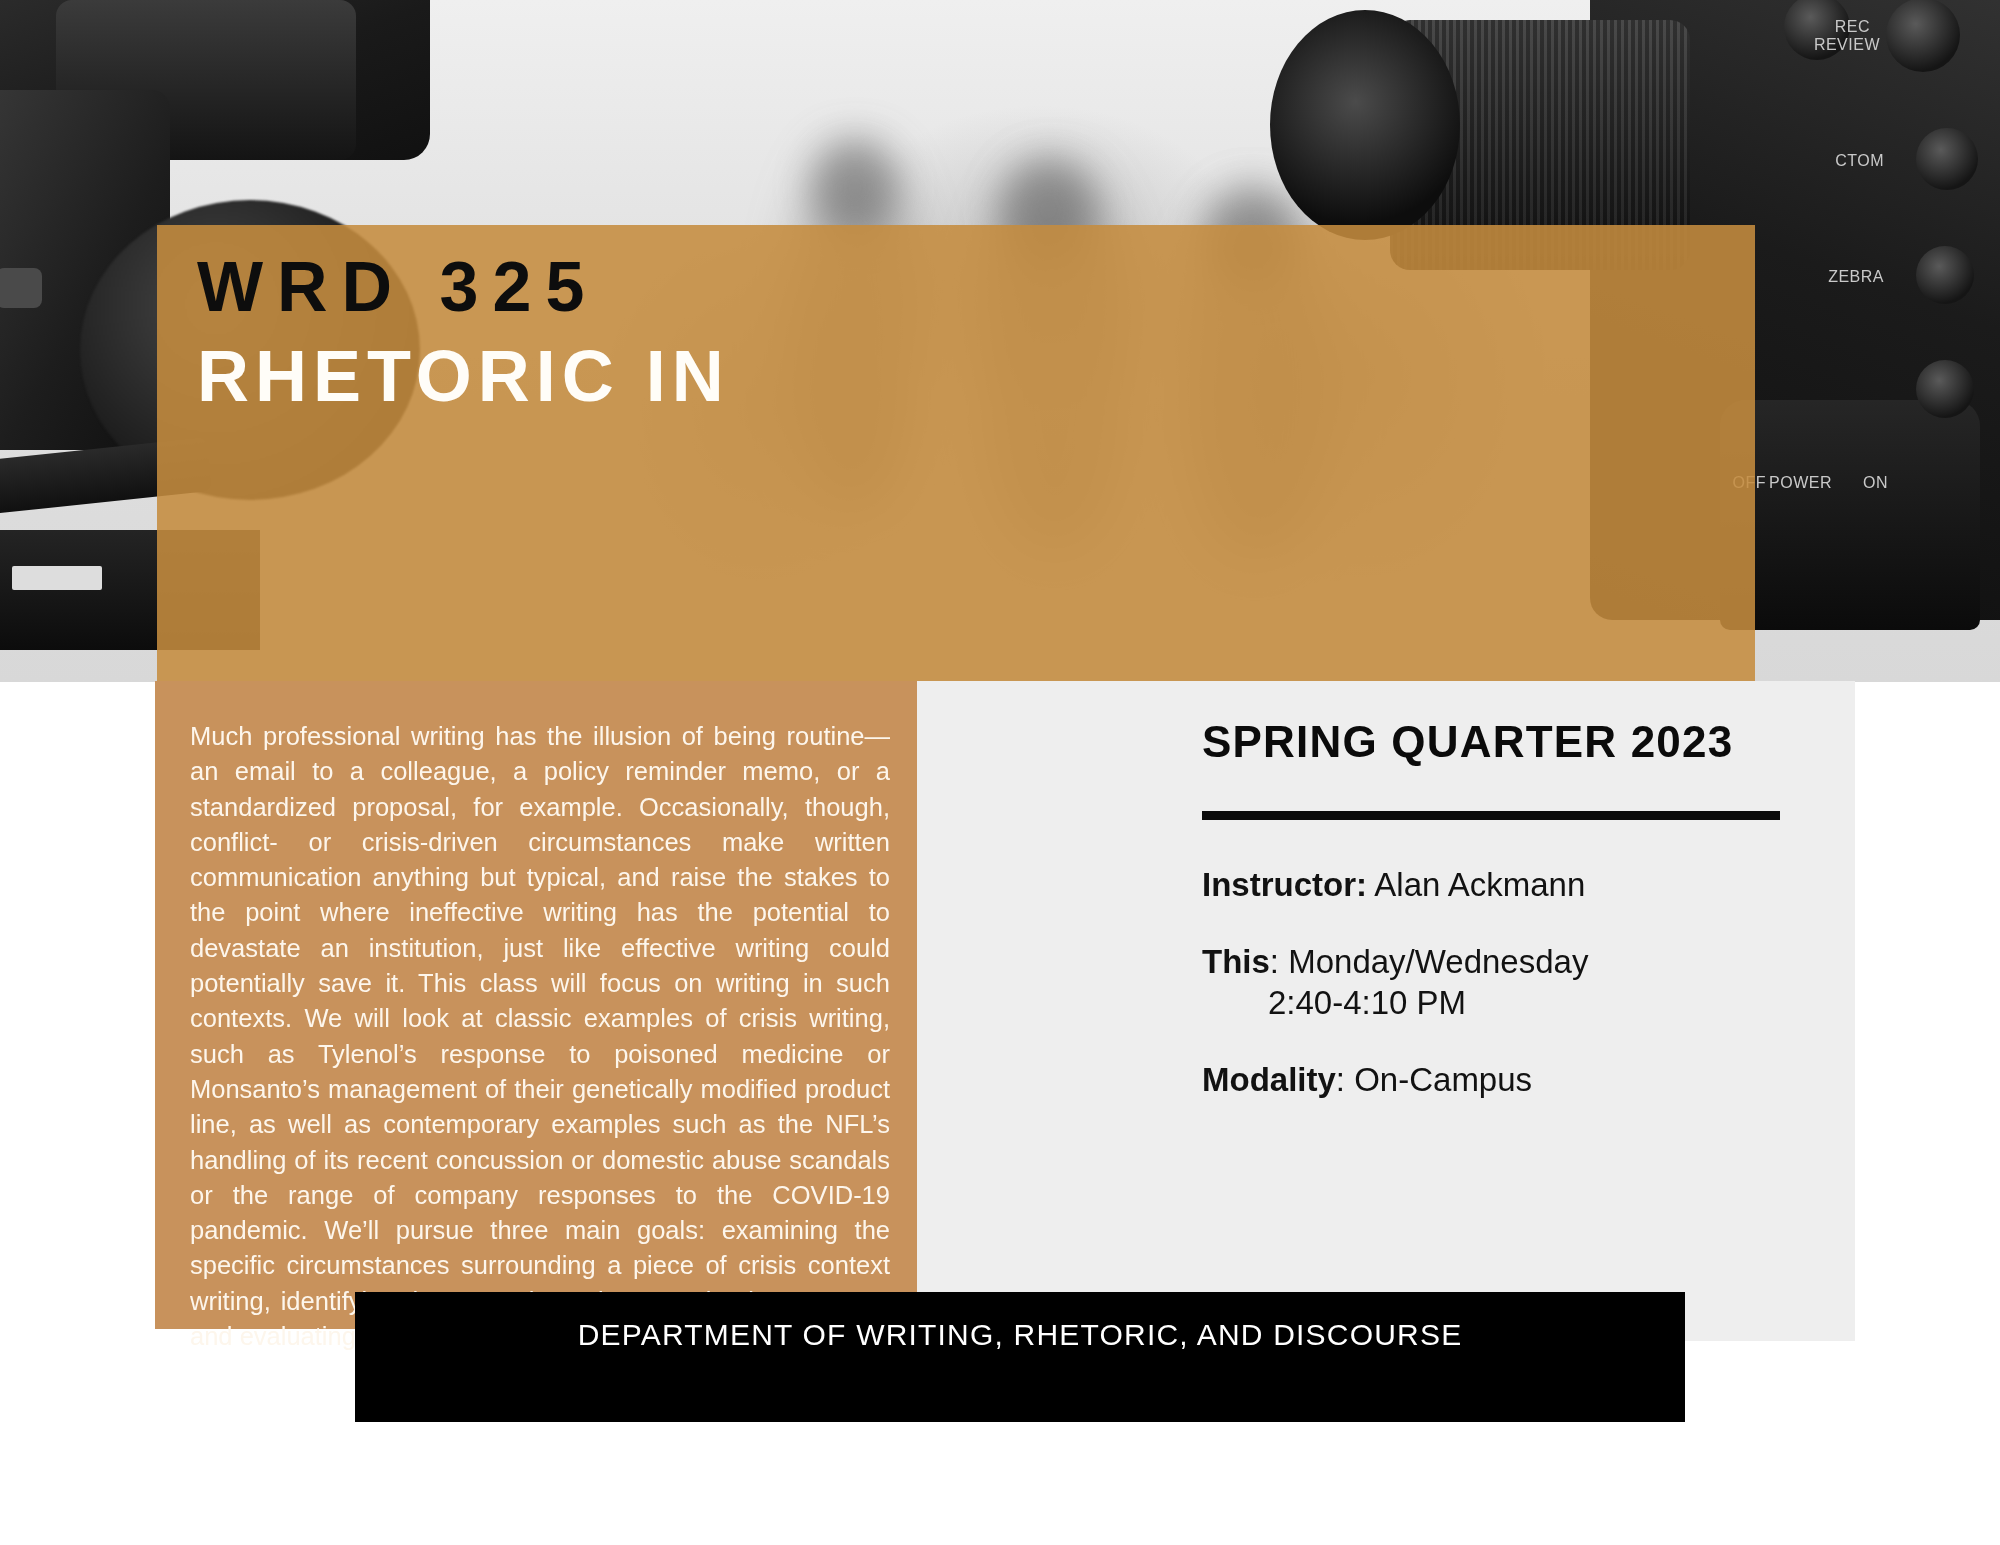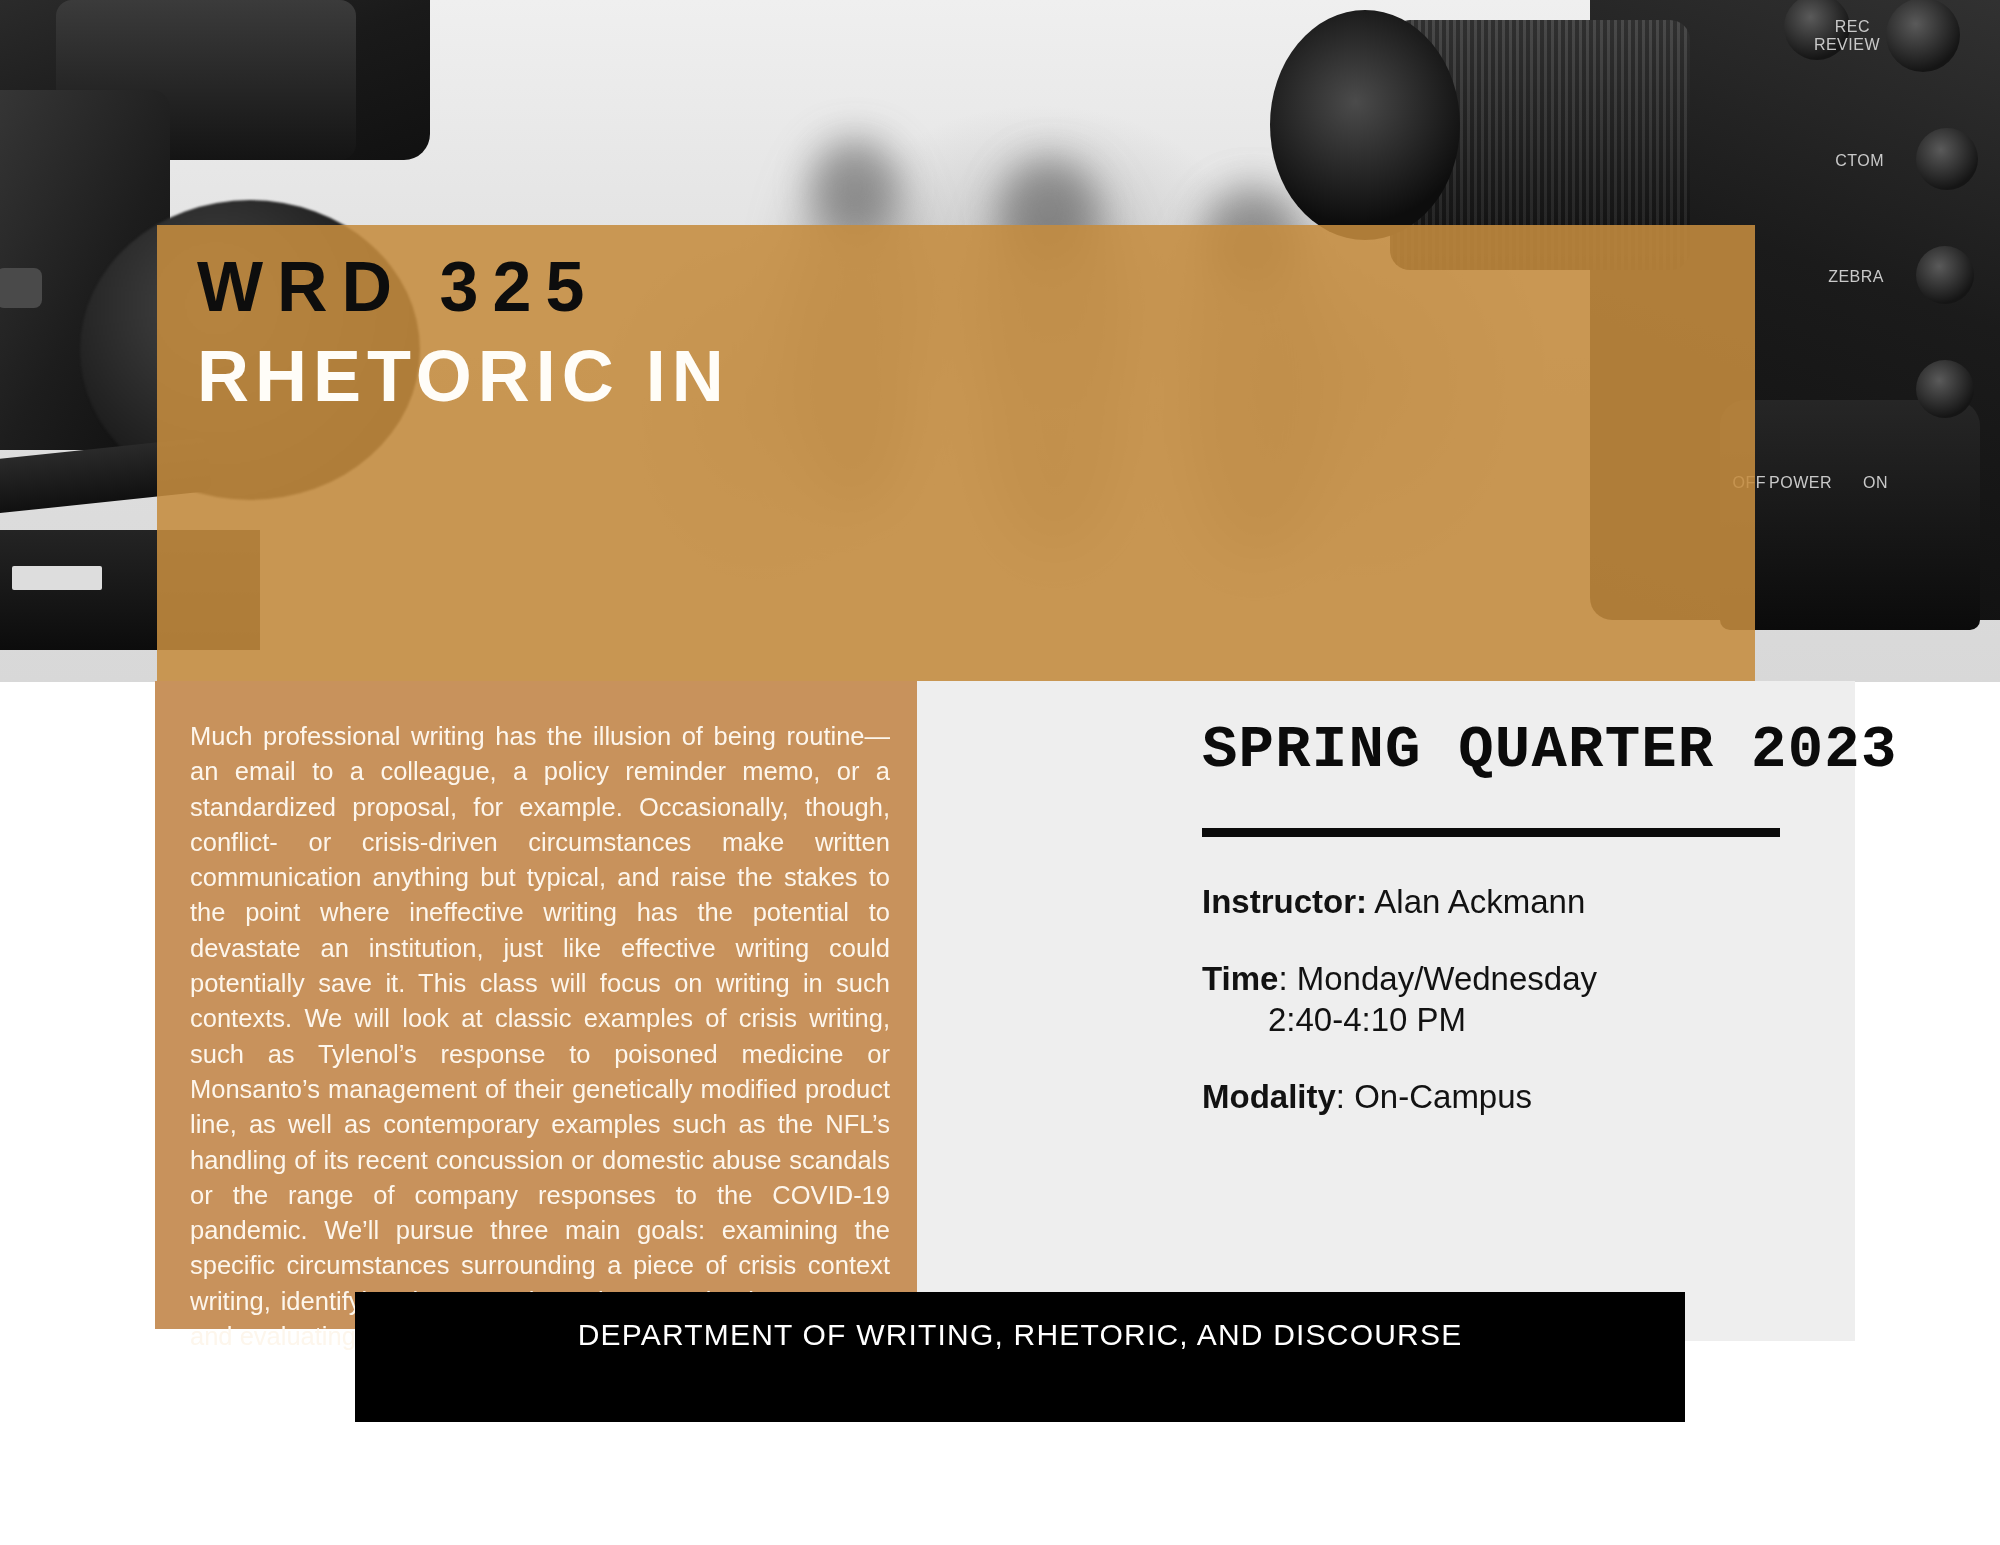--- a/index.html
+++ b/index.html
@@ -216,24 +216,24 @@
     background: #eeeeee;
     z-index: 3;
   }
   .info-inner {
     position: absolute;
     left: 285px; top: 36px;
     width: 600px;
   }
   .term-heading {
     color: #0b0b0b;
-    font-size: 59px;
+    font-size: 44px;
     font-weight: 700;
     letter-spacing: 1.2px;
-    font-family: Liberation Mono, monospace;
+    font-family: Liberation Sans, sans-serif;
     white-space: nowrap;
   }
   .rule {
     margin-top: 44px;
     width: 578px;
     height: 9px;
     background: #0b0b0b;
   }
   .detail-list {
     margin-top: 44px;
@@ -333,21 +333,21 @@
   <div class="info-inner">
     <div class="term-heading">SPRING QUARTER 2023</div>
     <div class="rule"></div>
     <div class="detail-list">
 
       <div class="detail-row">
         <span class="k">Instructor:</span><span> Alan Ackmann</span>
       </div>
 
       <div class="detail-row">
-        <span class="k">Time</span><span>: Monday/Wednesday</span>
+        <span class="k">This</span><span>: Monday/Wednesday</span>
         <span class="sub">2:40-4:10 PM</span>
       </div>
 
 
       <div class="detail-row">
         <span class="k">Modality</span><span>: On-Campus</span>
       </div>
 
     </div>
   </div>

